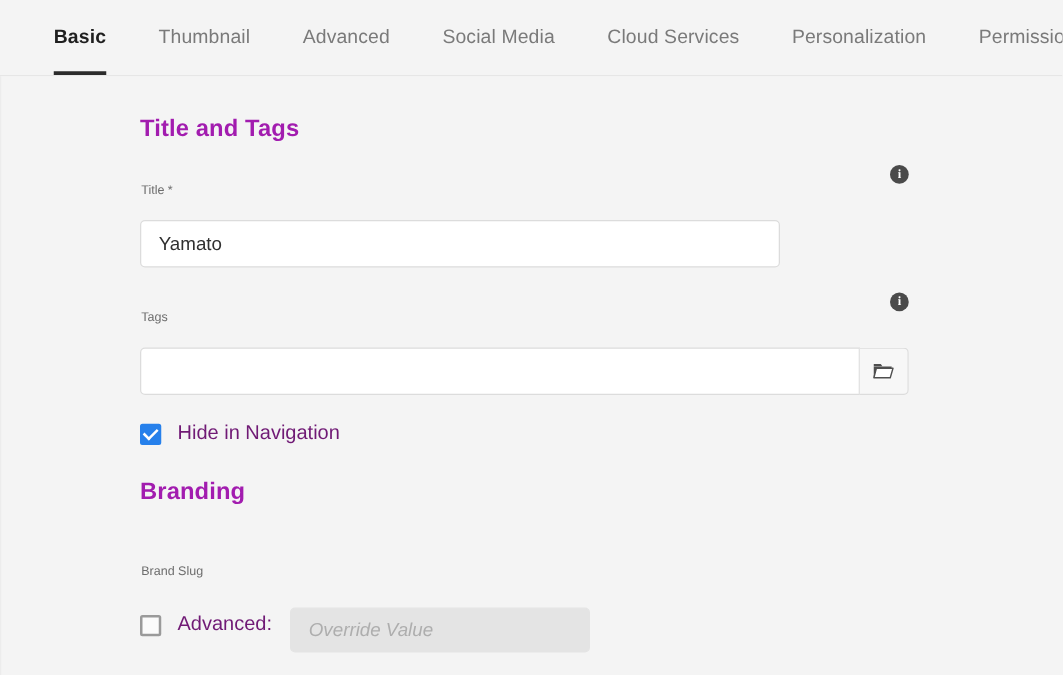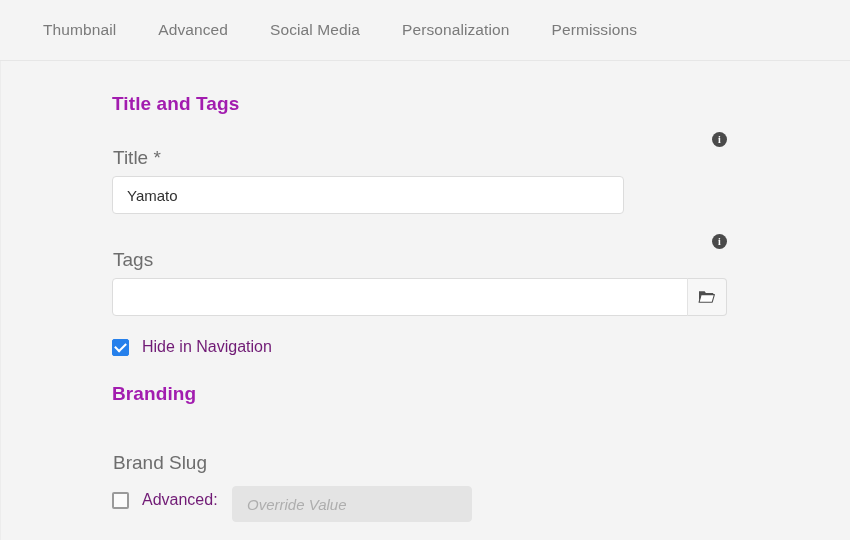--- a/index.html
+++ b/index.html
@@ -82,21 +82,21 @@
     font-weight: bold;
     color: #a21caf;
     letter-spacing: .1px;
   }
   #title-and-tags-heading { top: 32px; }
   #branding-heading       { top: 322px; }
 
   .field-label {
     position: absolute;
     left: 112px;
-    font-size: 19px;
+    font-size: 10px;
     color: #6d6d6d;
   }
   #title-label     { top: 86px; }
   #tags-label      { top: 188px; }
   #brandslug-label { top: 391px; }
 
   
   .info-icon {
     position: absolute;
     width: 15px;
@@ -222,33 +222,40 @@
     font-style: italic;
     opacity: 1;
   }
 </style>
 </head>
 <body>
 
 <div class="tabbar">
   <div class="tabs">
 
+    <div class="tab active">
+      <span>Basic</span>
+      <span class="tab-underline"></span>
+    </div>
 
     <div class="tab">
       <span>Thumbnail</span>
     </div>
 
     <div class="tab">
       <span>Advanced</span>
     </div>
 
     <div class="tab">
       <span>Social Media</span>
     </div>
 
+    <div class="tab">
+      <span>Cloud Services</span>
+    </div>
 
     <div class="tab">
       <span>Personalization</span>
     </div>
 
     <div class="tab">
       <span>Permissions</span>
     </div>
 
   </div>

